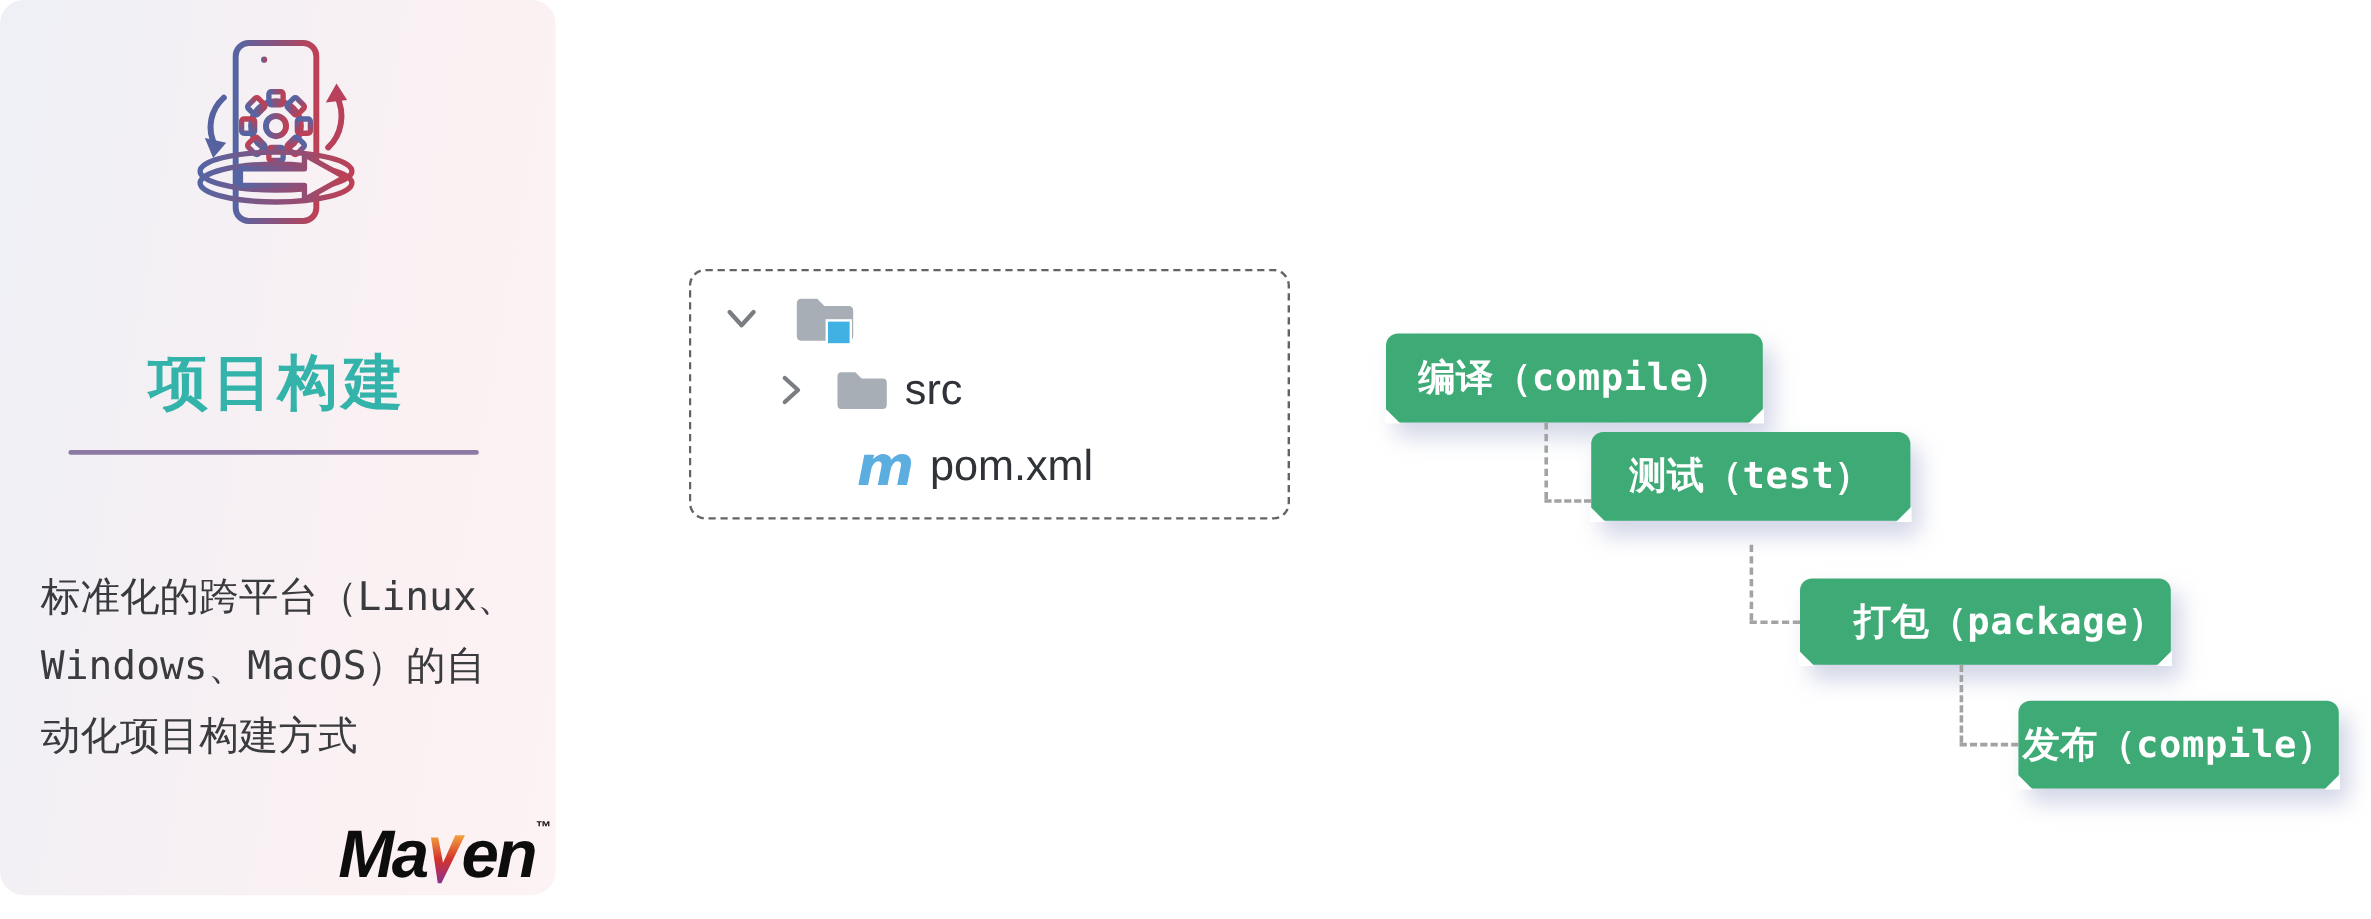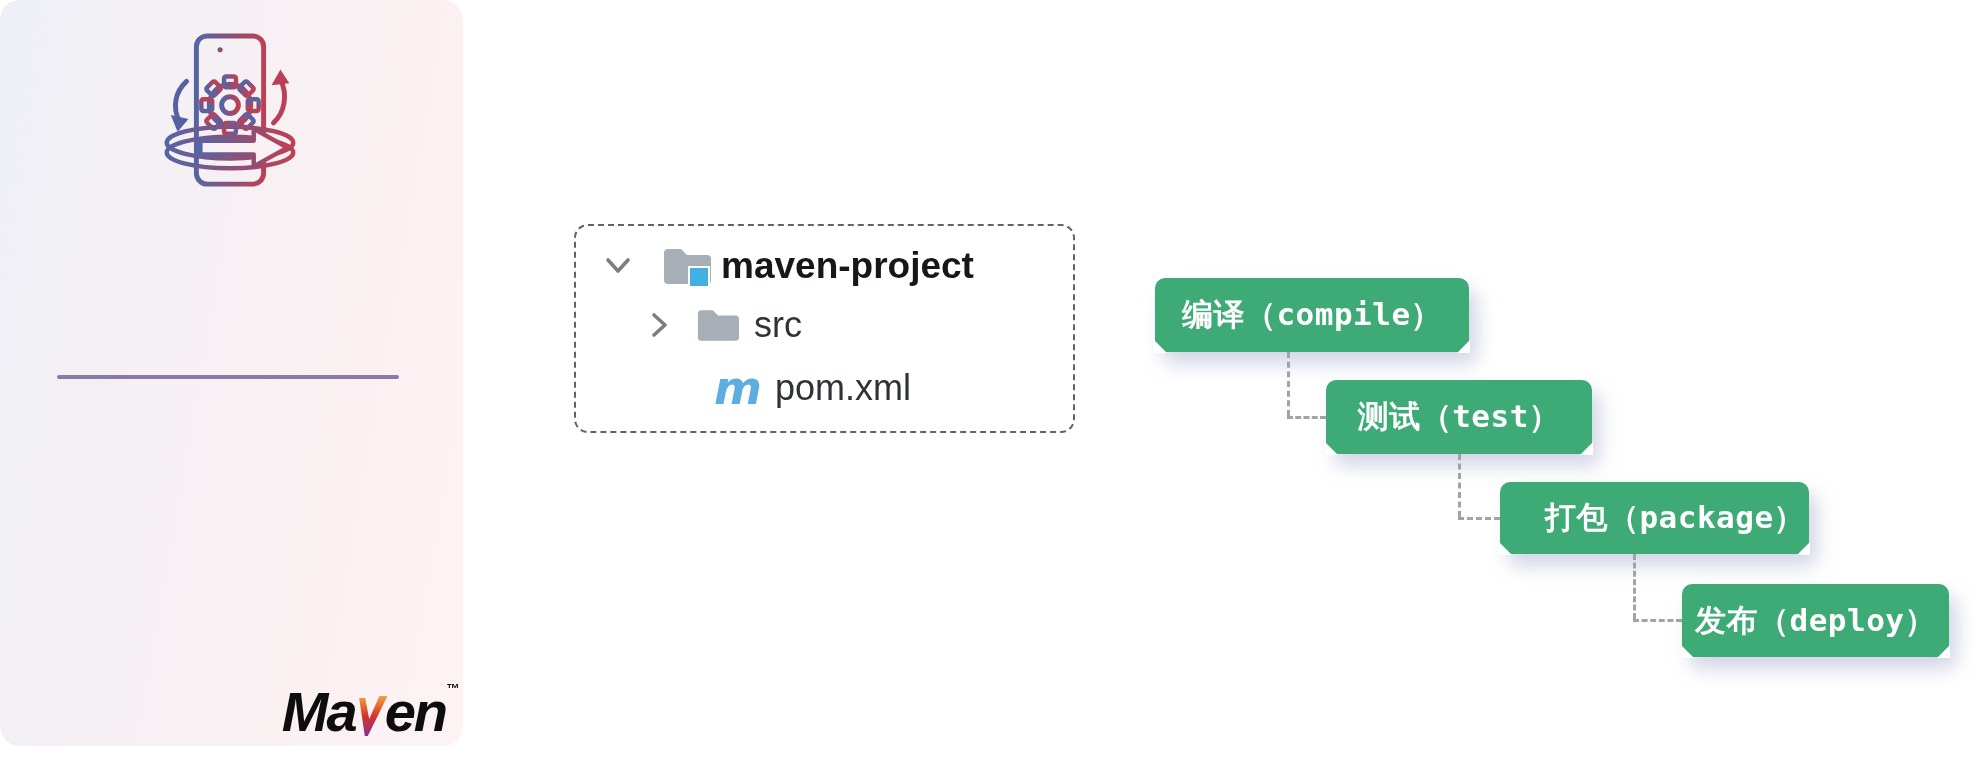--- a/index.html
+++ b/index.html
@@ -112,22 +112,28 @@
       </g>
       <path d="M50 114 H104 V102 L138 121 L104 140 V128 H50 Z" fill="#f9f1f4" stroke-width="4.5"></path>
     </g>
 
     <path d="M36 54 C 25 64 21 80 29 95" fill="none" stroke="#55629f" stroke-width="5" stroke-linecap="round"></path>
     <polygon points="20,88 38,92 27,105" fill="#55629f"></polygon>
     <path d="M124 96 C 135 86 139 68 131 52" fill="none" stroke="#b8405a" stroke-width="5" stroke-linecap="round"></path>
     <polygon points="122,58 140,56 131,42" fill="#b8405a"></polygon>
   </svg>
 
+  <div class="side-title">项目构建</div>
   <div class="side-divider"></div>
 
+  <div class="side-desc">
+    <div>标准化的跨平台（Linux、</div>
+    <div>Windows、MacOS）的自</div>
+    <div>动化项目构建方式</div>
+  </div>
 
   <div class="maven-logo">
     <span>Ma</span>
     <svg class="feather" viewBox="0 0 34 48">
       <g transform="skewX(-8)">
         <path d="M6 6 L17 44 L20 44 L34 4 L26 4 L19 27 L12 6 Z" fill="url(#fv)"></path>
       </g>
     </svg>
     <span>en</span>
     <span class="tm">™</span>
@@ -137,41 +143,40 @@
 <div class="tree-box"></div>
 
 <div class="tree-row" style="left:603px;top:240px;height:52px;">
   <svg width="30" height="22" viewBox="0 0 30 22">
     <polyline points="5,5 15,16 25,5" fill="none" stroke="#7a7d81" stroke-width="3.6" stroke-linecap="round" stroke-linejoin="round"></polyline>
   </svg>
   <svg width="52" height="48" viewBox="0 0 52 48" style="margin-left:28px;">
     <path d="M3 11 q0-4 4-4 h13 l6 6 h20 q4 0 4 4 v21 q0 4 -4 4 H7 q-4 0 -4 -4 Z" fill="#a8aeb6"></path>
     <rect x="28" y="25" width="20" height="20" fill="#41b1e3" stroke="#ffffff" stroke-width="2"></rect>
   </svg>
-  <span class="tree-label bold" style="margin-left:8px;">maven-project</span>
 </div>
 
 <div class="tree-row" style="left:648px;top:302px;height:46px;">
   <svg width="22" height="30" viewBox="0 0 22 30">
     <polyline points="6,5 17,15 6,25" fill="none" stroke="#7a7d81" stroke-width="3.6" stroke-linecap="round" stroke-linejoin="round"></polyline>
   </svg>
   <svg width="48" height="42" viewBox="0 0 52 48" style="margin-left:24px;">
     <path d="M3 11 q0-4 4-4 h13 l6 6 h20 q4 0 4 4 v21 q0 4 -4 4 H7 q-4 0 -4 -4 Z" fill="#a8aeb6"></path>
   </svg>
   <span class="tree-label" style="margin-left:12px;">src</span>
 </div>
 
 <div class="tree-row" style="left:714px;top:364px;height:48px;">
   <span class="m-letter">m</span>
   <span class="tree-label" style="margin-left:13px;text-align:right;">pom.xml</span>
 </div>
 
 <div class="step" style="left:1155px;top:278px;width:314px;height:74px;">编译（compile）</div>
-<div class="step" style="left:1326px;top:380px;width:266px;height:74px;">测试（test）</div>
+<div class="step" style="left:1326px;top:360px;width:266px;height:74px;">测试（test）</div>
 <div class="step" style="left:1500px;top:482px;width:268px;height:72px;padding-left:41px;">打包（package）</div>
-<div class="step" style="left:1682px;top:584px;width:267px;height:73px;">发布（deploy）</div>
+<div class="step" style="left:1682px;top:584px;width:267px;height:73px;">发布（compile）</div>
 
 <div class="conn-v" style="left:1287px;top:352px;height:64px;"></div>
 <div class="conn-h" style="left:1287px;top:416px;width:39px;"></div>
 <div class="conn-v" style="left:1458px;top:454px;height:63px;"></div>
 <div class="conn-h" style="left:1458px;top:517px;width:42px;"></div>
 <div class="conn-v" style="left:1633px;top:554px;height:65px;"></div>
 <div class="conn-h" style="left:1633px;top:619px;width:49px;"></div>
 
 </body></html>

